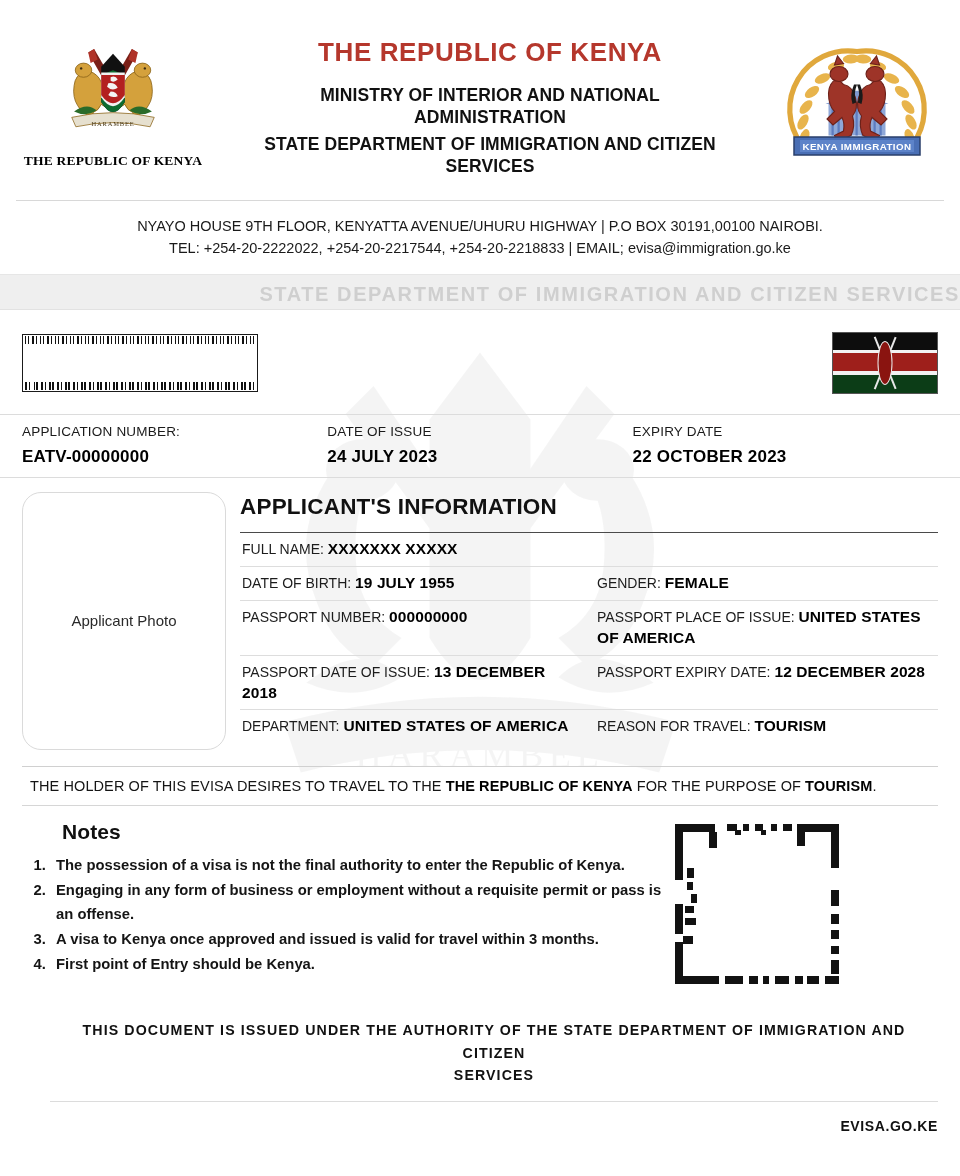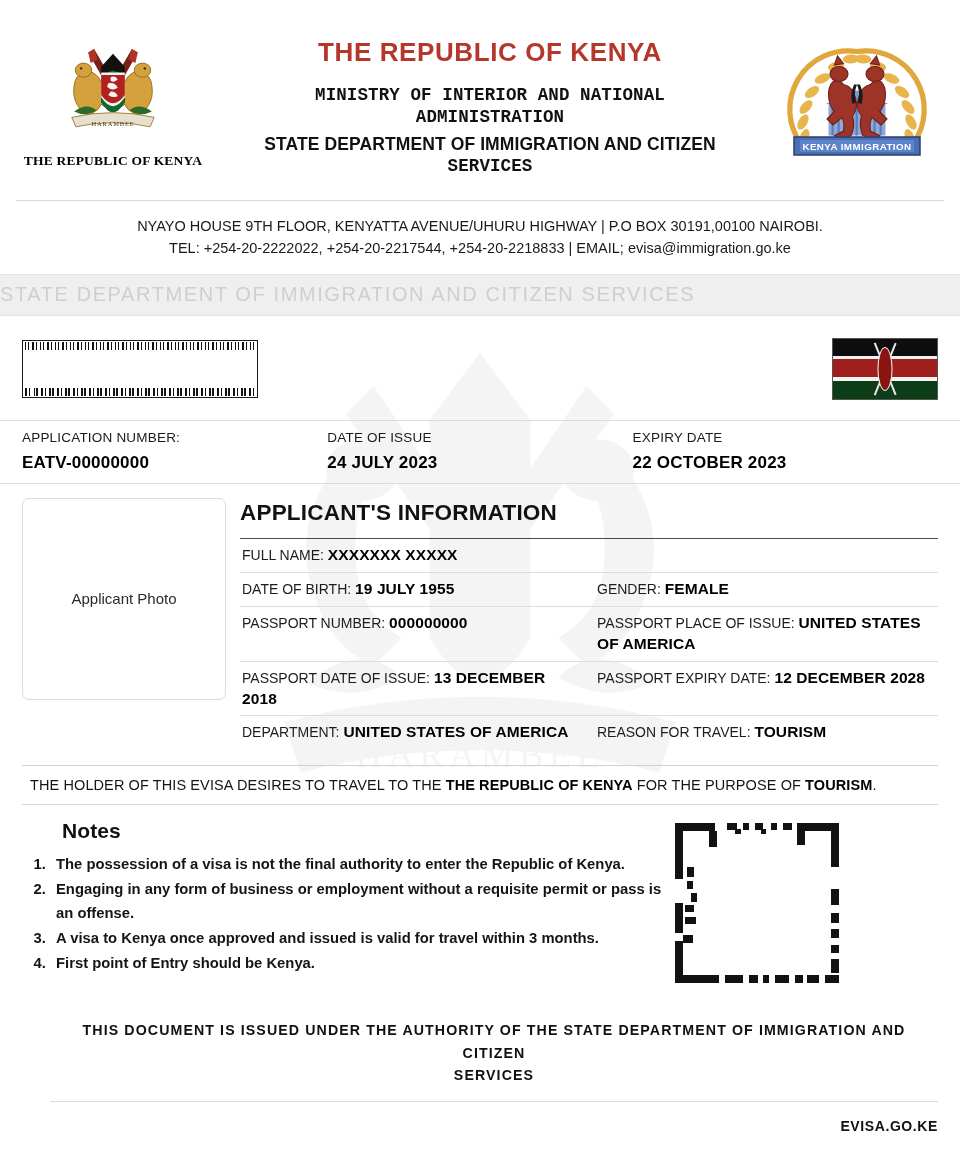--- a/index.html
+++ b/index.html
@@ -68,21 +68,20 @@
     letter-spacing: 0.6px;
     line-height: 1.15;
     margin-bottom: 16px;
   }
   .title-sub {
     font-size: 17.5px;
     font-weight: bold;
     line-height: 1.28;
     letter-spacing: 0.1px;
     color: #111;
-    font-family: Liberation Mono, monospace;
   }
   .title-sub2 {
     font-size: 17.5px;
     font-weight: bold;
     line-height: 1.28;
     letter-spacing: 0.1px;
     color: #111;
     margin-top: 4px;
   }
   .seal-right {
@@ -105,25 +104,25 @@
     font-stretch: condensed;
     font-size: 14.5px;
     line-height: 1.55;
     color: #1a1a1a;
     padding: 14px 30px 14px 30px;
   }
 
   
   .band {
     background: #efefef;
-    text-align: left;
-    padding: 8px 0 9px 0;
+    text-align: right;
+    padding: 8px 0 3px 0;
     color: #cfcfcf;
     font-size: 20px;
-    font-weight: normal;
+    font-weight: bold;
     letter-spacing: 1.6px;
     border-top: 1px solid #e6e6e6;
     border-bottom: 1px solid #e2e2e2;
   }
 
   
   .visa-strip {
     display: flex;
     align-items: center;
     padding: 22px 22px 20px 22px;
@@ -217,23 +216,23 @@
     color: #000;
   }
 
   
   .applicant {
     display: flex;
     padding: 14px 22px 0 22px;
   }
   .photo-box {
     flex: 0 0 204px;
-    height: 202px;
+    height: 258px;
     border: 1px solid #dadada;
-    border-radius: 7px;
+    border-radius: 19px;
     display: flex;
     align-items: center;
     justify-content: center;
     font-size: 15px;
     color: #2a2a2a;
     background: rgba(255,255,255,0.55);
     margin-right: 14px;
   }
   .info-block { flex: 1 1 auto; }
   .info-title {

